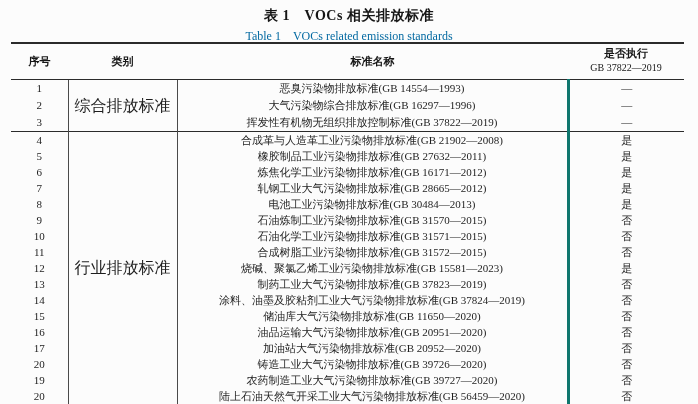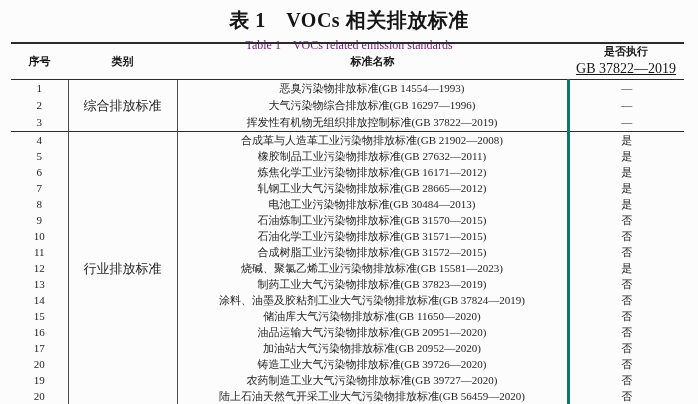--- a/index.html
+++ b/index.html
@@ -8,31 +8,31 @@
     background: #fcfcfc;
     overflow: hidden;
     font-family: "Liberation Serif", "DejaVu Serif", serif;
     color: #1e1e1e;
     -webkit-font-smoothing: antialiased;
   }
   .page { position: relative; width: 698px; height: 404px; }
 
   .title {
     text-align: center;
-    font-size: 20px;
+    font-size: 14px;
     font-weight: bold;
     padding-top: 7px;
     letter-spacing: 0.5px;
     color: #161616;
   }
   .subtitle {
     text-align: center;
     font-size: 12px;
     margin-top: 3px;
-    color: #701a75;
+    color: #0369a1;
   }
 
   table.std {
     position: absolute;
     left: 11px; top: 42px;
     width: 673px;
     border-collapse: collapse;
     table-layout: fixed;
     font-size: 11px;
     border-top: 2px solid #2b2b2b;
@@ -47,34 +47,34 @@
     height: 35px;
     font-weight: bold;
     text-align: center;
     vertical-align: middle;
     border-bottom: 1px solid #2b2b2b;
     padding: 0;
     font-size: 11px;
     color: #161616;
   }
   .exec-head-line1 { font-weight: bold; line-height: 1.25; font-family: Liberation Mono, monospace; }
-  .exec-head-line2 { font-weight: normal; font-size: 14px; line-height: 1.25; text-decoration: underline; }
+  .exec-head-line2 { font-weight: normal; font-size: 10px; line-height: 1.25; }
 
   tbody td {
     text-align: center;
     vertical-align: middle;
     padding: 0 2px;
     color: #1e1e1e;
     line-height: 1;
   }
   tbody tr.g1 td { height: 17px; }
   tbody tr.g2 td { height: 16px; }
 
   td.c-no   { border-right: 1px solid #4a4a4a; font-size: 11px; }
-  td.c-cat  { border-right: 1px solid #4a4a4a; font-size: 13px; margin-left: 40px; }
+  td.c-cat  { border-right: 1px solid #4a4a4a; font-size: 16px; margin-left: 40px; }
   td.c-name { border-right: 3px solid #0f766e; font-size: 11px; }
   td.c-exec { font-size: 11px; }
 
   tr.group-start td { border-top: 1.5px solid #2b2b2b; }
 </style>
 </head>
 <body>
 
 <div class="page">
 

